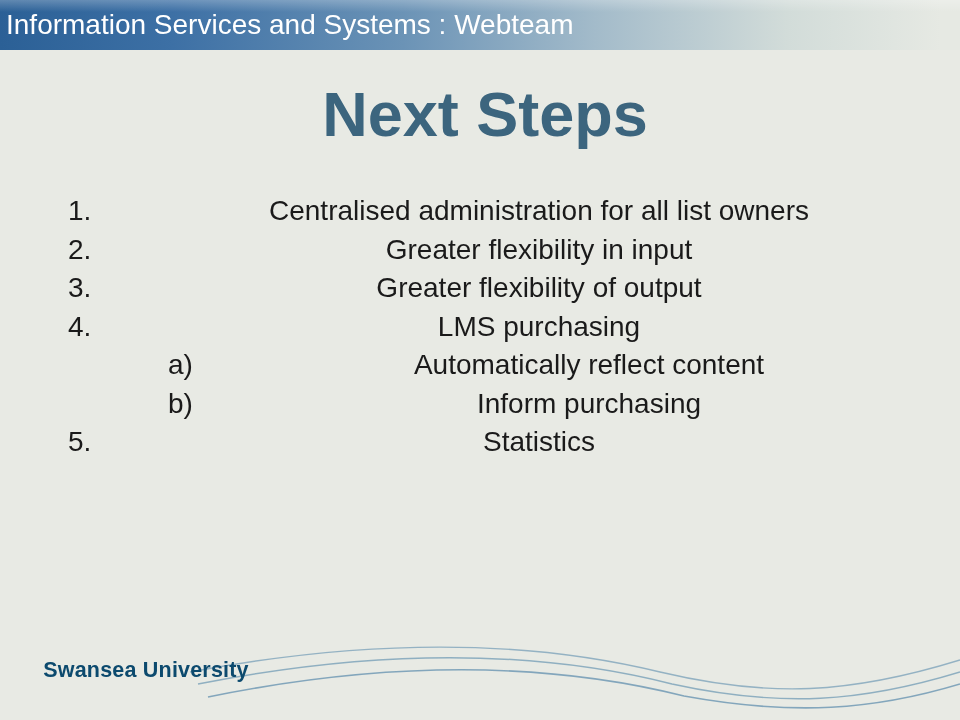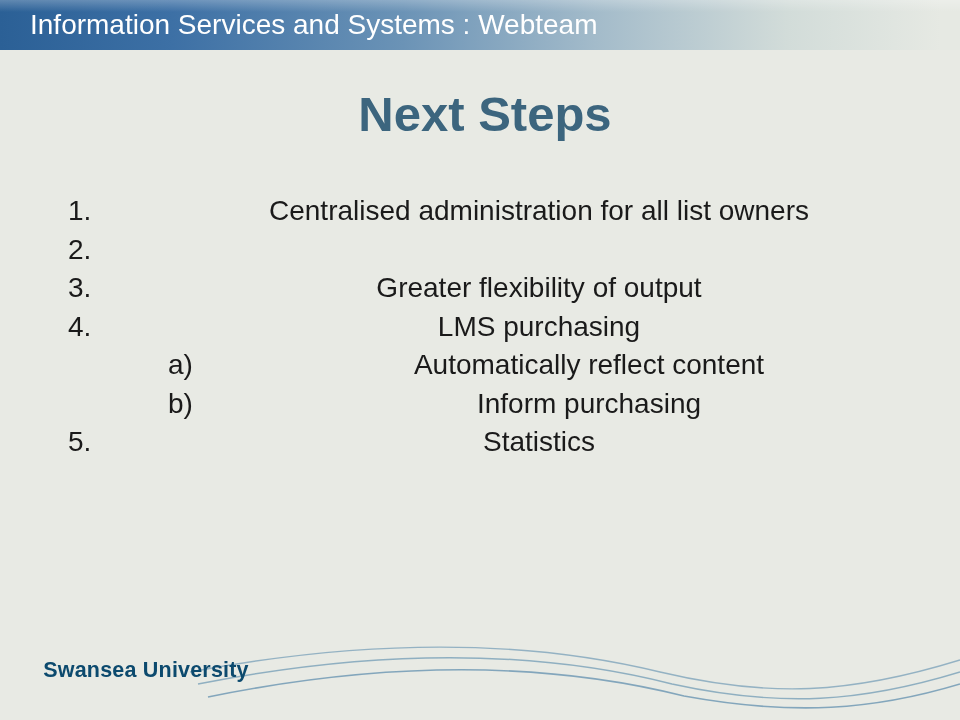--- a/index.html
+++ b/index.html
@@ -8,35 +8,35 @@
     width:960px;height:720px;
     background:#e8eae4;
     font-family:"Liberation Sans",sans-serif;
     overflow:hidden;
   }
   
   .topbar{
     position:relative;
     height:50px;
     display:flex;align-items:center;
-    padding-left:30px;
+    padding-left:6px;
     box-sizing:border-box;
     background:
       linear-gradient(to bottom, rgba(255,255,255,0.25) 0%, rgba(255,255,255,0) 24%),
       linear-gradient(to right, #2b6096 0%, #3d70a5 18%, #6b93b6 42%, #a3bbca 62%, #d2dcd9 82%, #e6e9e3 98%);
     color:#ffffff;
     font-size:28px;
     white-space:nowrap;
   }
   
   .title{
     margin:36px 0 0 10px;
     text-align:center;
     color:#3c657e;
-    font-size:49px;
+    font-size:63px;
     line-height:56px;
     font-weight:bold;
   }
   
   .list{
     margin-top:50px;
     font-size:28px;
     line-height:38.5px;
     color:#1a1a1a;
   }
@@ -76,20 +76,21 @@
 
   <h1 class="title">Next Steps</h1>
 
   <div class="list">
     <div class="row lvl1">
       <span class="marker">1.</span>
       <span class="itemtext">Centralised administration for all list owners</span>
     </div>
     <div class="row lvl1">
       <span class="marker">2.</span>
+      <span class="itemtext">Greater flexibility in input</span>
     </div>
     <div class="row lvl1">
       <span class="marker">3.</span>
       <span class="itemtext">Greater flexibility of output</span>
     </div>
     <div class="row lvl1">
       <span class="marker">4.</span>
       <span class="itemtext">LMS purchasing</span>
     </div>
     <div class="row lvl2">

